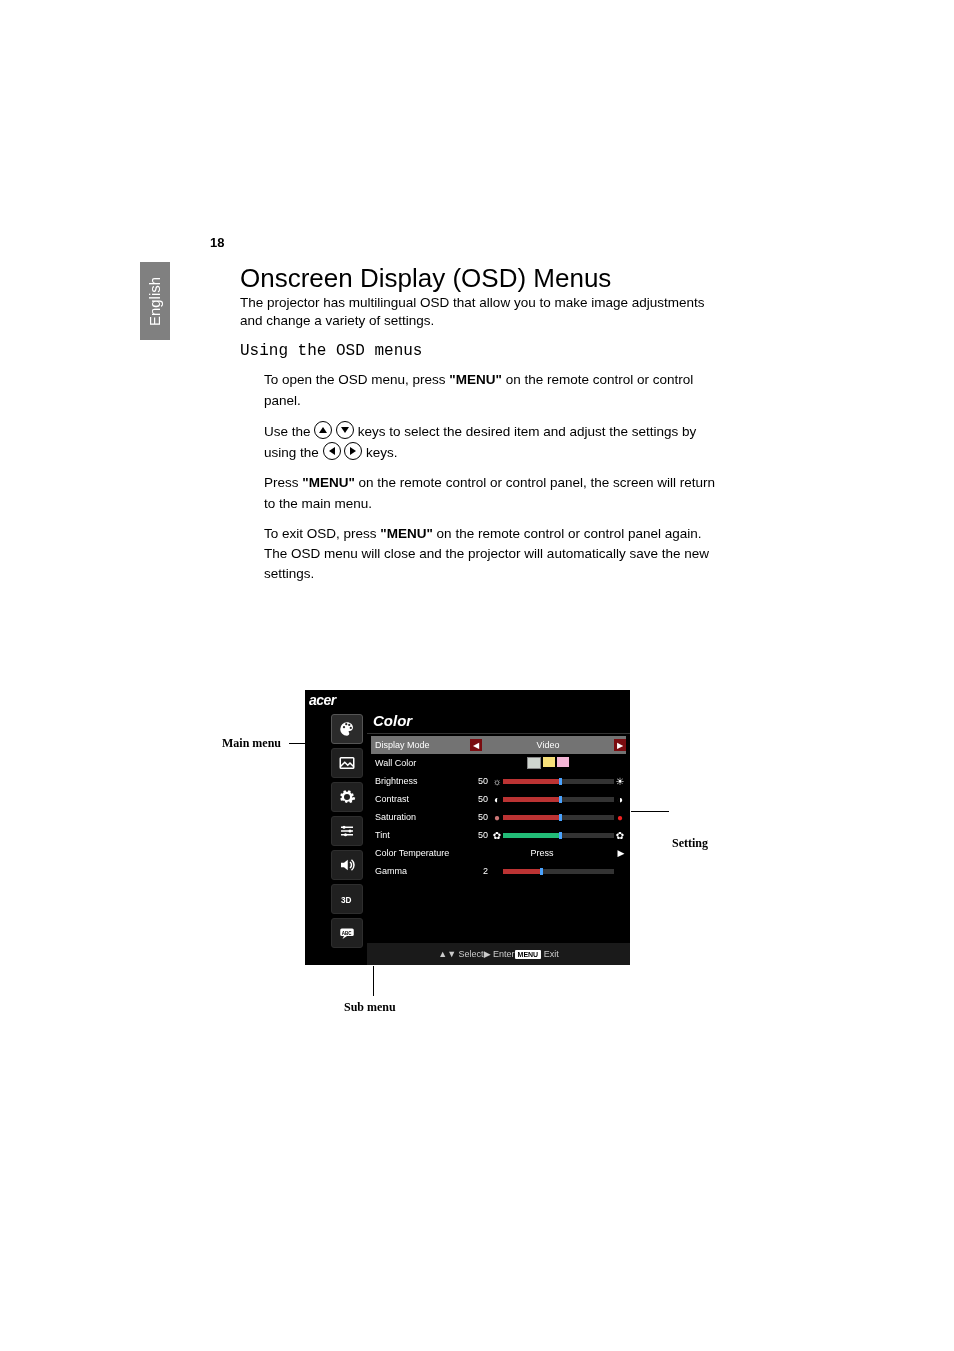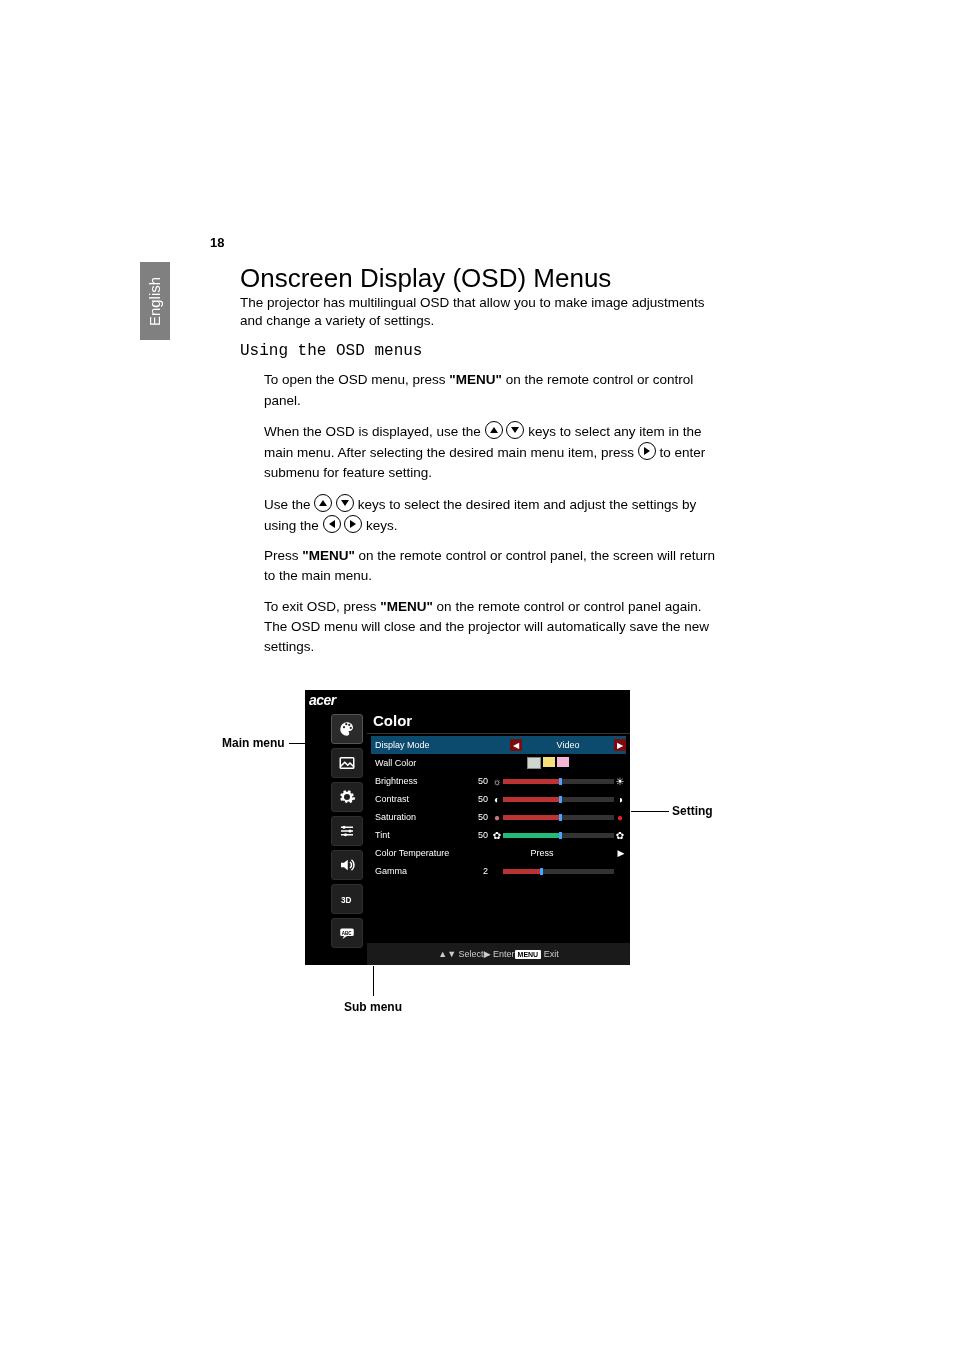--- a/index.html
+++ b/index.html
@@ -95,68 +95,60 @@
   .osd-tile {
     width: 30px; height: 28px;
     background: #202020;
     border: 1px solid #2e2e2e;
     border-radius: 3px;
     display: flex; align-items: center; justify-content: center;
   }
   .osd-tile.active { background: #2b2b2b; border-color:#555; }
   .osd-tile svg { width: 18px; height: 18px; }
   .osd-main { flex: 1; display:flex; flex-direction:column; }
-  .osd-title { font-size: 15px; font-weight:bold; padding: 0 6px 4px 6px; border-bottom:1px solid #333;}
+  .osd-title { font-size: 15px; font-weight:bold; padding: 0 6px 4px 6px; border-bottom:1px solid #333;font-style:italic;}
   .osd-rows { flex:1; padding: 2px 4px; }
   .osd-row { display:flex; align-items:center; height: 18px; font-size:9px; }
-  .osd-row.selected { background:#0c4a6e; color:#fff;gap:40px; }
+  .osd-row.selected { background:#737373; color:#fff; }
   .osd-label { width: 95px; padding-left:4px; }
   .osd-val { width: 18px; text-align:right; padding-right:3px; }
   .osd-ctrl { flex:1; display:flex; align-items:center; gap:2px; }
   .arrow-btn { width:12px; height:12px; background:#2a2a2a; display:flex;align-items:center;justify-content:center; font-size:8px;}
   .osd-row.selected .arrow-btn { background:#7a0c10;}
   .val-text { flex:1; text-align:center; font-size:9px;}
   .slider { height:5px; background:#333; flex:1; position:relative; }
   .slider .fill { position:absolute; top:0; left:0; height:100%; }
   .slider .knob { position:absolute; top:-1px; width:3px; height:7px; background:#4aa3ff; }
   .iconL, .iconR { width:12px; height:12px; display:flex;align-items:center;justify-content:center; font-size:10px;}
   .wallcolor-sw { display:flex; gap:2px; margin:0 auto;}
   .sw { width:12px; height:10px; }
   .osd-hints { height:22px; background:#1a1a1a; display:flex; align-items:center; justify-content:center; font-size:9px; color:#ccc;}
   .menu-badge { background:#fff;color:#000;font-size:7px;padding:1px 3px;font-weight:bold;border-radius:1px;}
 
-  .callout-label { position:absolute; font-size:12px; font-weight:bold; }
+  .callout-label { position:absolute; font-size:12px; font-weight:bold;font-family:Liberation Serif, serif; }
   .callout-line { position:absolute; background:#000; }
 </style>
 </head>
 <body>
 
 <div class="page-number">18</div>
 
 <div class="sidebar-tab">
   <span>English</span>
 </div>
 
 <div class="content">
   <h1 class="title">Onscreen Display (OSD) Menus</h1>
   <p class="para">The projector has multilingual OSD that allow you to make image adjustments and change a variety of settings.</p>
   <h2 class="subhead">Using the OSD menus</h2>
 
   <p class="step">
     <span>To open the OSD menu, press </span><span class="kw">"MENU"</span><span> on the remote control or control panel.</span>
   </p>
 
-  <p class="step">
-    <span>When the OSD is displayed, use the </span>
-    <span class="keyicon up"></span>
-    <span class="keyicon down"></span>
-    <span> keys to select any item in the main menu. After selecting the desired main menu item, press </span>
-    <span class="keyicon right"></span>
-    <span> to enter submenu for feature setting.</span>
-  </p>
 
   <p class="step">
     <span>Use the </span>
     <span class="keyicon up"></span>
     <span class="keyicon down"></span>
     <span> keys to select the desired item and adjust the settings by using the </span>
     <span class="keyicon left"></span>
     <span class="keyicon right"></span>
     <span> keys.</span>
   </p>
@@ -167,21 +159,21 @@
   </p>
 
   <p class="step">
     <span>To exit OSD, press </span><span class="kw">"MENU"</span><span> on the remote control or control panel again. The OSD menu will close and the projector will automatically save the new settings.</span>
   </p>
 </div>
 
 <div class="callout-label" style="top:736px; left:222px;">Main menu</div>
 <div class="callout-line" style="top:743px; left:289px; width:17px; height:1px;"></div>
 
-<div class="callout-label" style="top:804px; left:672px;">Setting</div>
+<div class="callout-label" style="top:836px; left:672px;">Setting</div>
 <div class="callout-line" style="top:811px; left:631px; width:38px; height:1px;"></div>
 
 <div class="callout-label" style="top:1000px; left:344px;">Sub menu</div>
 <div class="callout-line" style="top:966px; left:373px; width:1px; height:30px;"></div>
 
 <div class="figure">
   <div class="osd">
     <div class="osd-top">
       <span class="acer-logo">acer</span>
     </div>

